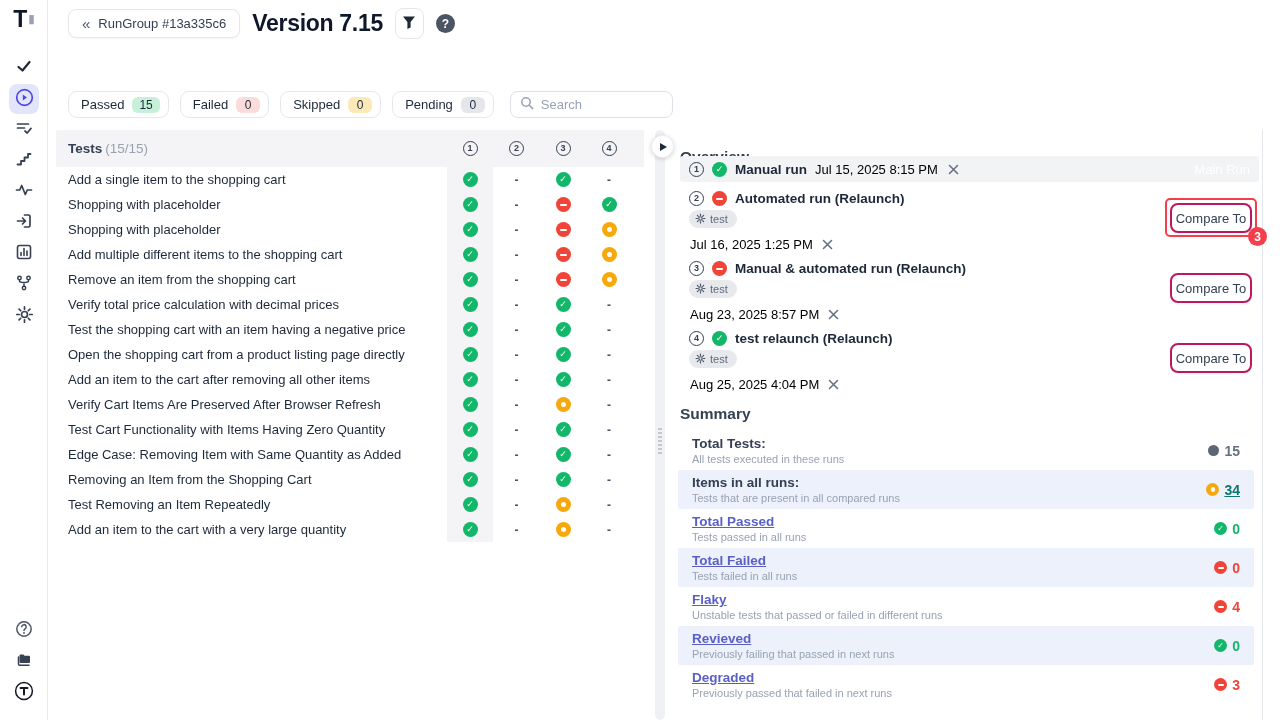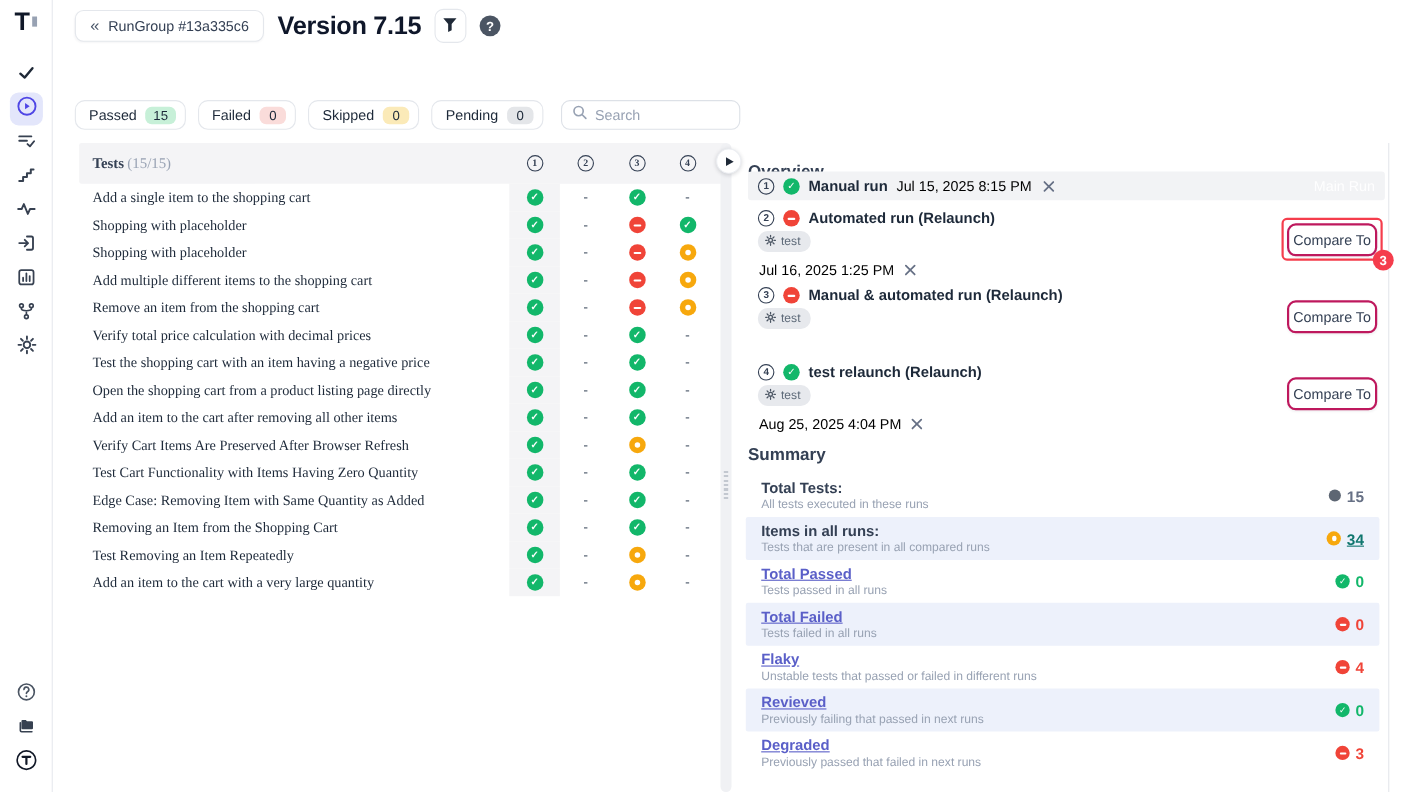--- a/index.html
+++ b/index.html
@@ -38,21 +38,21 @@
     cursor:pointer; }
   .chip-badge { min-width:24px; padding:1px 7px; border-radius:6px; font-size:12px;
     text-align:center; color:#1d2939; }
   .search-box { display:flex; align-items:center; gap:7px; width:163px; height:27px;
     background:#fff; border:1px solid #dde1e7; border-radius:8px; padding:0 9px; margin-left:5px; }
   .search-box input { border:none; outline:none; width:115px; font-size:13px; color:#344054;
     font-family:inherit; background:transparent; }
   .search-box input::placeholder { color:#98a2b3; }
 
   
-  .table { position:absolute; left:72px; top:130px; width:588px;font-family:Liberation Serif, serif; }
+  .table { position:absolute; left:56px; top:130px; width:588px; }
   .t-head, .t-row { display:grid; grid-template-columns:1fr 46px 47px 46px 46px;
     padding-left:12px; padding-right:12px; align-items:center; }
   .t-head { height:37px; background:#f4f4f6; border-radius:2px; }
   .t-title { font-size:13.5px; font-weight:700; color:#344054; }
   .t-count { font-weight:400; color:#98a2b3; margin-left:3px; }
   .t-hcell, .t-cell { display:flex; align-items:center; justify-content:center; height:100%; }
   .t-row { height:25px; font-size:13px; color:#1d2939; cursor:pointer; }
   .t-cell.c1 { background:#f4f4f6; }
   .t-name { white-space:nowrap; overflow:hidden; text-overflow:ellipsis; padding-right:8px; }
 
@@ -619,20 +619,28 @@
         <span class="st failed"></span>
         <span class="run-name">Manual &amp; automated run (Relaunch)</span>
       </div>
       <div><span class="run-tag">
           <span><svg width="11" height="11" viewBox="0 0 19 19" fill="none">
               <circle cx="9.5" cy="9.5" r="3" stroke="#4b5563" stroke-width="2"></circle>
               <path d="M9.5 1.8v2.4M9.5 14.8v2.4M1.8 9.5h2.4M14.8 9.5h2.4M4.05 4.05l1.7 1.7M13.25 13.25l1.7 1.7M14.95 4.05l-1.7 1.7M5.75 13.25l-1.7 1.7" stroke="#4b5563" stroke-width="2" stroke-linecap="round"></path>
             </svg></span>
           <span>test</span>
         </span></div>
+      <div class="run-date-line">
+        <span class="run-date">Aug 23, 2025 8:57 PM</span>
+        <span class="x-btn">
+          <svg width="11" height="11" viewBox="0 0 11 11">
+            <path d="M1.5 1.5l8 8M9.5 1.5l-8 8" stroke="#667085" stroke-width="1.6" stroke-linecap="round"></path>
+          </svg>
+        </span>
+      </div>
     </div>
     <button class="cmp-btn" style="top: 273px; left: 504px;">Compare To</button>
     <div class="run-block" style="top: 331px;">
       <div class="run-line1">
         <span class="cnum">4</span>
         <span class="st passed">✓</span>
         <span class="run-name">test relaunch (Relaunch)</span>
       </div>
       <div><span class="run-tag">
           <span><svg width="11" height="11" viewBox="0 0 19 19" fill="none">

